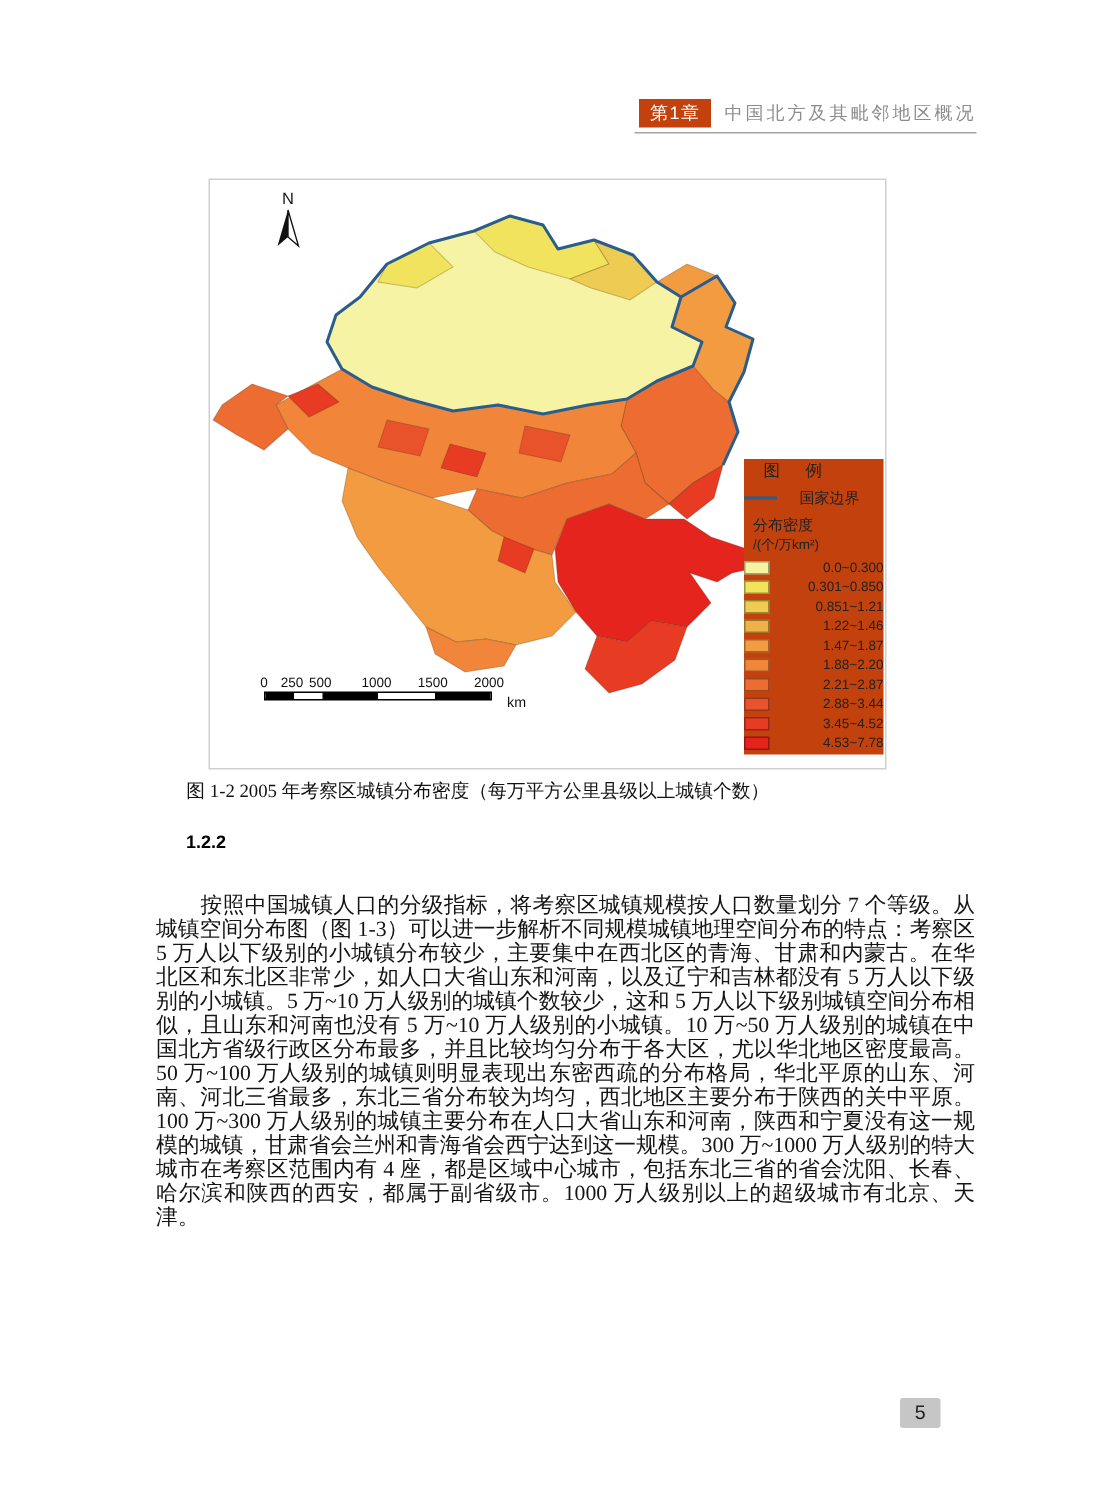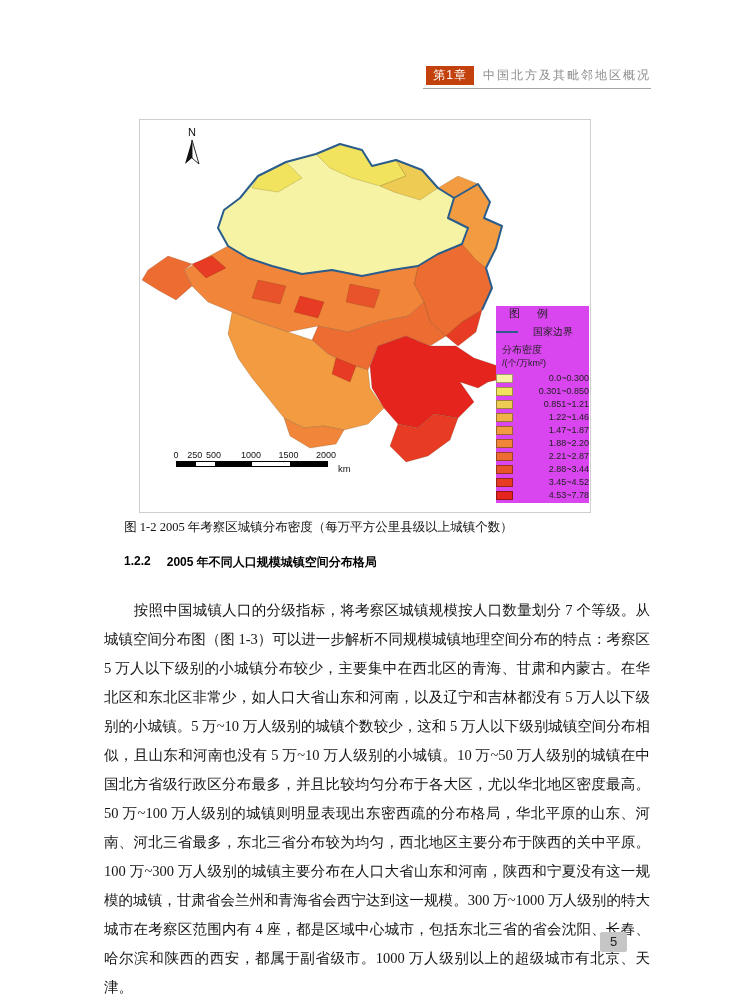--- a/index.html
+++ b/index.html
@@ -15,21 +15,21 @@
     font-family:Liberation Sans, sans-serif;
     text-align:right;
   }
   .htitle { color:#8c8c8c; letter-spacing:2px; font-size:12px; font-family:"Liberation Sans", sans-serif; }
   .hrule { position:absolute; top:88px; right:78px; width:228px; height:1px; background:#a3a3a3; }
 
   
   .figure { position:absolute; left:139px; top:119px; width:452px; height:394px; border:1px solid #cfcfcf; background:#fff; }
   .figure svg.map { position:absolute; left:0; top:0; }
 
-  .legend { position:absolute; left:356px; top:186px; width:93px; background:#d946ef; font-family:"Liberation Sans", sans-serif; }
+  .legend { position:absolute; left:356px; top:186px; width:93px; background:#c2410c; font-family:"Liberation Sans", sans-serif; }
   .lg-title { font-size:11px; letter-spacing:7px; margin-left:13px; margin-bottom:4px; color:#222; }
   .lg-brow { display:flex; align-items:center; gap:15px; margin-bottom:4px; }
   .lg-bline { width:22px; height:2px; flex:0 0 auto; }
   .lg-blabel { font-size:10px; color:#222; }
   .lg-dtitle { font-size:10px; color:#222; margin-left:6px; }
   .lg-dunit { font-size:9px; color:#222; margin-left:6px; margin-bottom:3px; }
   .lg-row { display:flex; align-items:center; gap:5px; margin-bottom:3px;justify-content:space-between; }
   .lg-sw { width:17px; height:9px; border:1px solid rgba(0,0,0,.35); flex:0 0 auto; }
   .lg-lb { font-size:9px; color:#222; white-space:nowrap; }
 
@@ -42,21 +42,21 @@
 
   .caption { position:absolute; top:519px; left:0; width:637px; text-align:center; font-size:12.5px; color:#111; }
 
   .heading {
     position:absolute; top:554px; left:124px; display:flex; gap:16px;
     font-family:"Liberation Sans", sans-serif; font-weight:bold; font-size:12px; color:#000;
   }
 
   .bodytext {
     position:absolute; top:596px; left:104px; width:546px;
-    font-size:14.5px; line-height:29px; text-align:justify; text-indent:2.05em; color:#141414;
+    font-size:14.5px; line-height:16px; text-align:justify; text-indent:2.05em; color:#141414;
   }
 
   .pagenum {
     position:absolute; top:932px; left:600px; width:27px; height:20px;
     background:#c6c6c6; border-radius:2px; text-align:center; line-height:20px;
     font-size:13px; color:#222; font-family:"Liberation Sans", sans-serif;
   }
 </style>
 </head>
 <body>
@@ -177,18 +177,17 @@
         <span class="sb-seg" style="width: 37.5px; background: rgb(0, 0, 0);"></span>
       </div>
     <span class="sb-unit">km</span>
   </div>
 </div>
 
 <div class="caption">图 1-2  2005 年考察区城镇分布密度（每万平方公里县级以上城镇个数）</div>
 
 <div class="heading">
   <span>1.2.2</span>
-  <span>2005 年不同人口规模城镇空间分布格局</span>
 </div>
 
 <div class="bodytext">按照中国城镇人口的分级指标，将考察区城镇规模按人口数量划分 7 个等级。从城镇空间分布图（图 1-3）可以进一步解析不同规模城镇地理空间分布的特点：考察区 5 万人以下级别的小城镇分布较少，主要集中在西北区的青海、甘肃和内蒙古。在华北区和东北区非常少，如人口大省山东和河南，以及辽宁和吉林都没有 5 万人以下级别的小城镇。5 万~10 万人级别的城镇个数较少，这和 5 万人以下级别城镇空间分布相似，且山东和河南也没有 5 万~10 万人级别的小城镇。10 万~50 万人级别的城镇在中国北方省级行政区分布最多，并且比较均匀分布于各大区，尤以华北地区密度最高。50 万~100 万人级别的城镇则明显表现出东密西疏的分布格局，华北平原的山东、河南、河北三省最多，东北三省分布较为均匀，西北地区主要分布于陕西的关中平原。100 万~300 万人级别的城镇主要分布在人口大省山东和河南，陕西和宁夏没有这一规模的城镇，甘肃省会兰州和青海省会西宁达到这一规模。300 万~1000 万人级别的特大城市在考察区范围内有 4 座，都是区域中心城市，包括东北三省的省会沈阳、长春、哈尔滨和陕西的西安，都属于副省级市。1000 万人级别以上的超级城市有北京、天津。</div>
 
 <div class="pagenum">5</div>
 
 </body></html>

